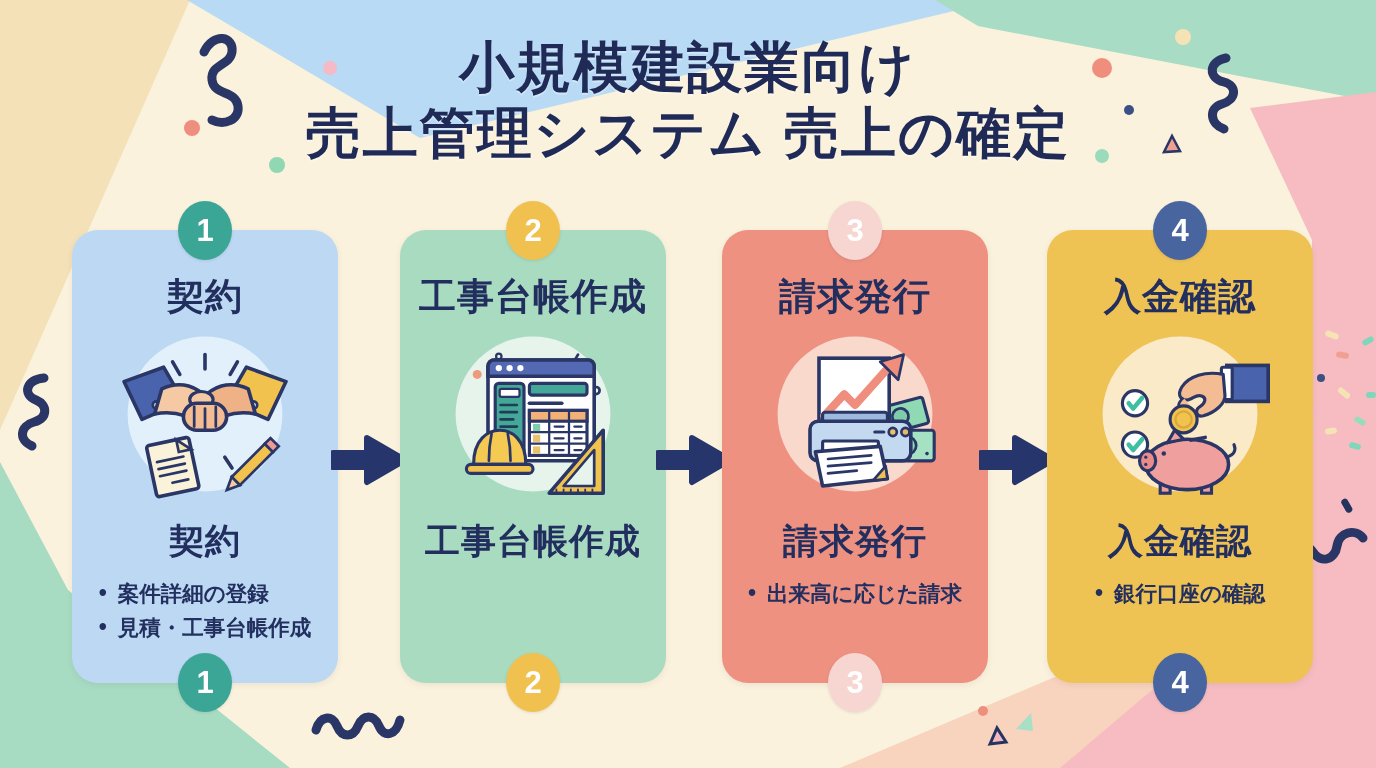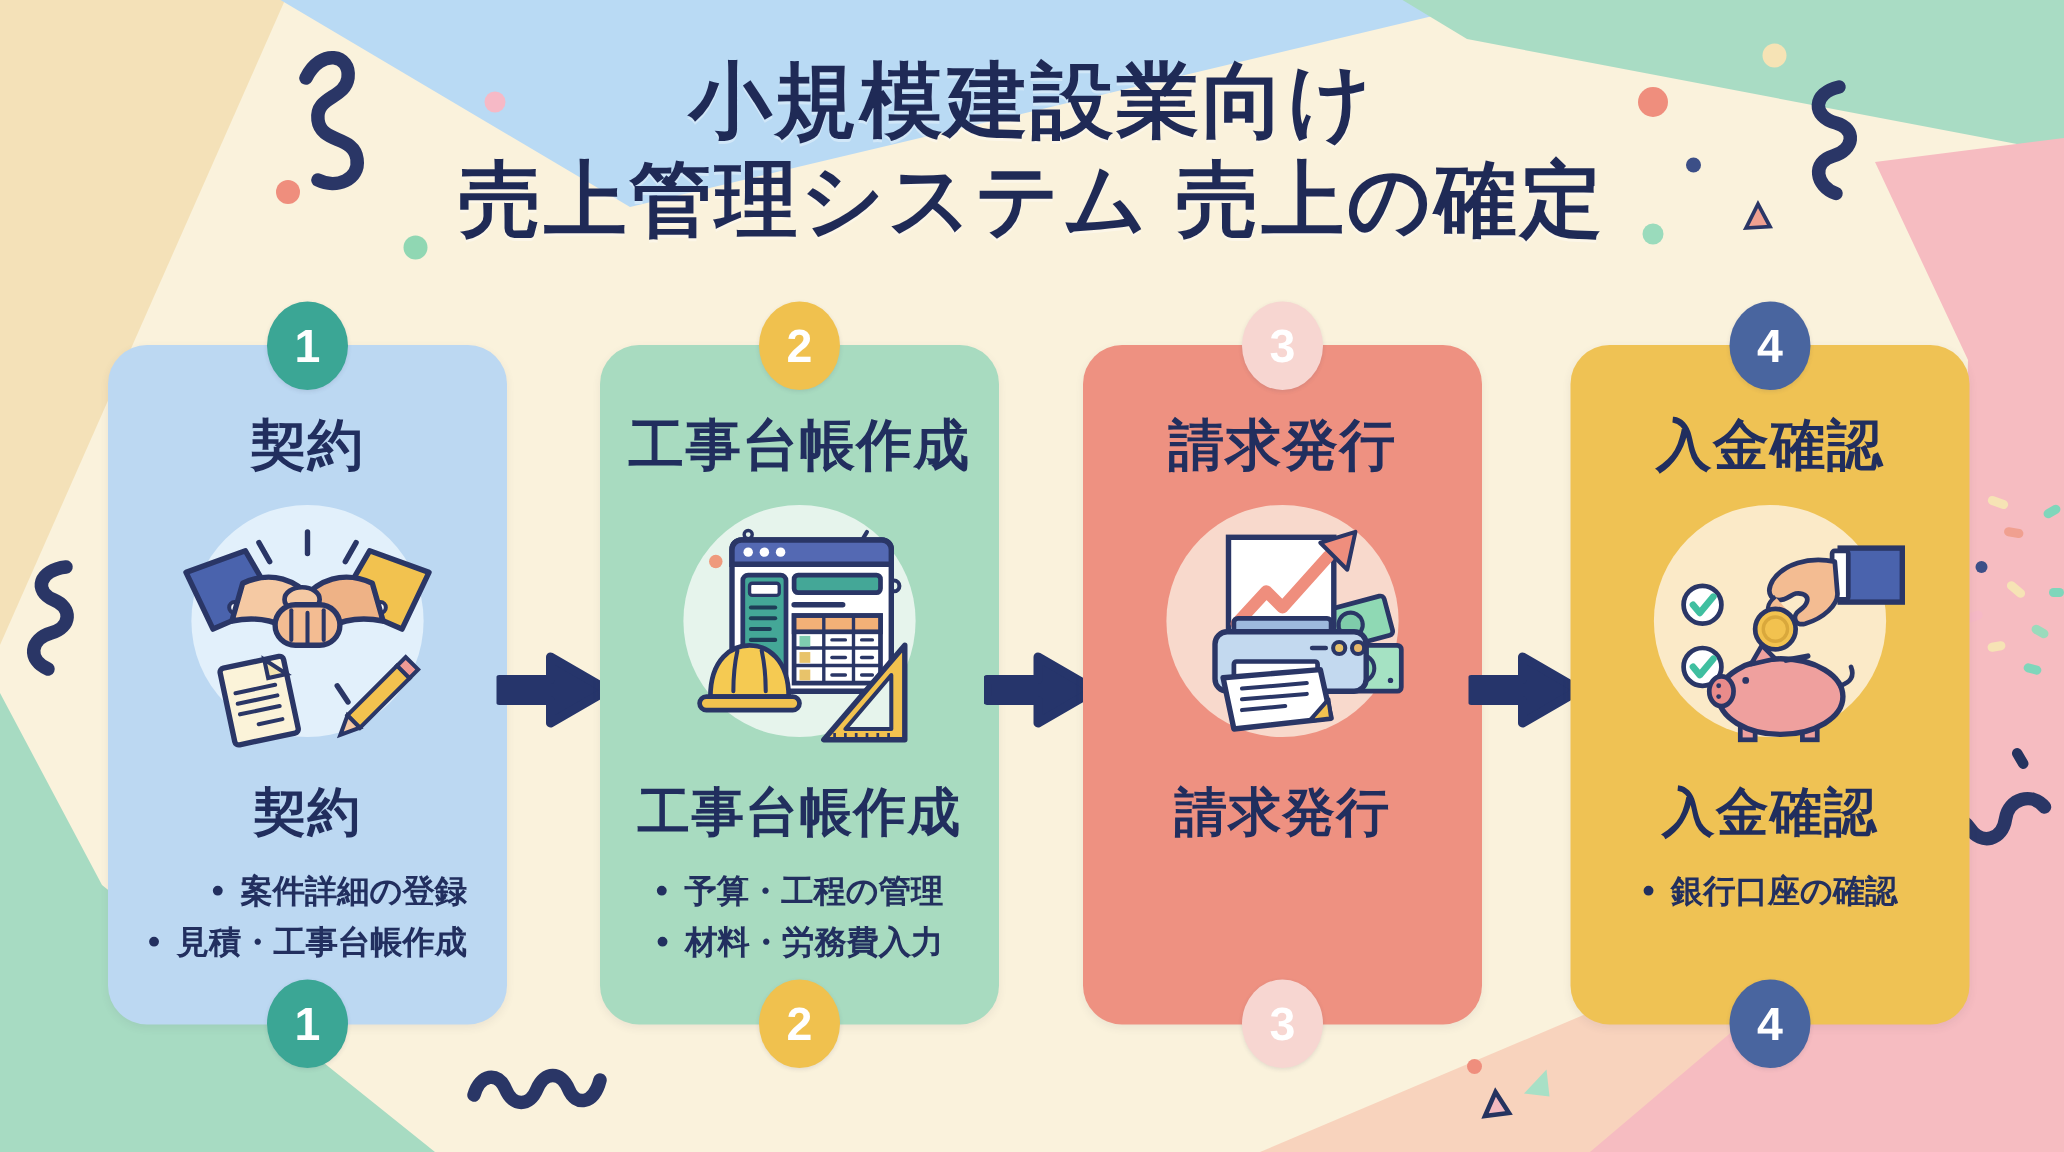--- a/index.html
+++ b/index.html
@@ -38,21 +38,21 @@
   .icon-wrap{position:absolute;top:94px;left:50%;margin-left:-90px;width:180px;height:180px;}
   .card-heading{
     position:absolute;top:288px;left:0;width:100%;margin:0;
     text-align:center;font-size:35px;font-weight:800;letter-spacing:1px;
   }
   .bullets{
     position:absolute;top:347px;left:50%;transform:translateX(-50%);
     margin:0;padding:0;white-space:nowrap;
     font-size:21.5px;font-weight:700;line-height:33px;color:#222f5f;
   }
-  .bullets li{list-style:none;text-align:right;}
+  .bullets li{list-style:none;text-align:left;}
   .bullets li::before{content:"•";margin-right:11px;font-size:23px;}
   .flow-arrow{position:absolute;top:431px;width:78px;height:58px;z-index:2;}
   .arrow-1{left:331px;} .arrow-2{left:656px;} .arrow-3{left:979px;}
 </style>
 </head>
 <body>
 
 <div class="canvas">
 
   <svg class="bg-svg" width="1376" height="768" viewBox="0 0 1376 768">
@@ -225,24 +225,20 @@
         </g>
         <path d="M34,156 C34,128 50,118 63,118 C76,118 92,128 92,156 Z" fill="#f5ca52" stroke="#2a3666" stroke-width="3.5"></path>
         <g stroke="#2a3666" stroke-width="3" stroke-linecap="round">
           <path d="M54,122 q-3,14 -3,30"></path>
             <path d="M72,122 q3,14 3,30"></path>
         </g>
         <rect x="26" y="156" width="74" height="10" rx="5" fill="#f2c24f" stroke="#2a3666" stroke-width="3.5"></rect>
       </svg>
     </div>
     <h3 class="card-heading">工事台帳作成</h3>
-    <ul class="bullets">
-      <li>予算・工程の管理</li>
-      <li>材料・労務費入力</li>
-    </ul>
     <div class="badge badge-bottom" style="background-color: rgb(240, 193, 78);">
       <span>2</span>
     </div>
   </section>
 
   <svg class="flow-arrow arrow-2" viewBox="0 0 78 58">
     <path d="M2,22 H36 V7 L74,29 L36,51 V36 H2 Z" fill="#26356b" stroke="#26356b" stroke-width="6" stroke-linejoin="round"></path>
   </svg>
 
   <section class="card card-3" style="background-color: rgb(238, 145, 129);">
@@ -274,20 +270,21 @@
         <g stroke="#2a3666" stroke-width="3" stroke-linecap="round">
           <path d="M70,150 l48,-4"></path>
             <path d="M70,158 l48,-4"></path>
             <path d="M70,166 l32,-3"></path>
         </g>
         <path d="M136,172 L120,174 L134,158 Z" fill="#f2c24f" stroke="#2a3666" stroke-width="3" stroke-linejoin="round"></path>
       </svg>
     </div>
     <h3 class="card-heading">請求発行</h3>
     <ul class="bullets">
+      <li>出来高に応じた請求</li>
     </ul>
     <div class="badge badge-bottom" style="background-color: rgb(247, 214, 209);">
       <span>3</span>
     </div>
   </section>
 
   <svg class="flow-arrow arrow-3" viewBox="0 0 78 58">
     <path d="M2,22 H36 V7 L74,29 L36,51 V36 H2 Z" fill="#26356b" stroke="#26356b" stroke-width="6" stroke-linejoin="round"></path>
   </svg>
 

